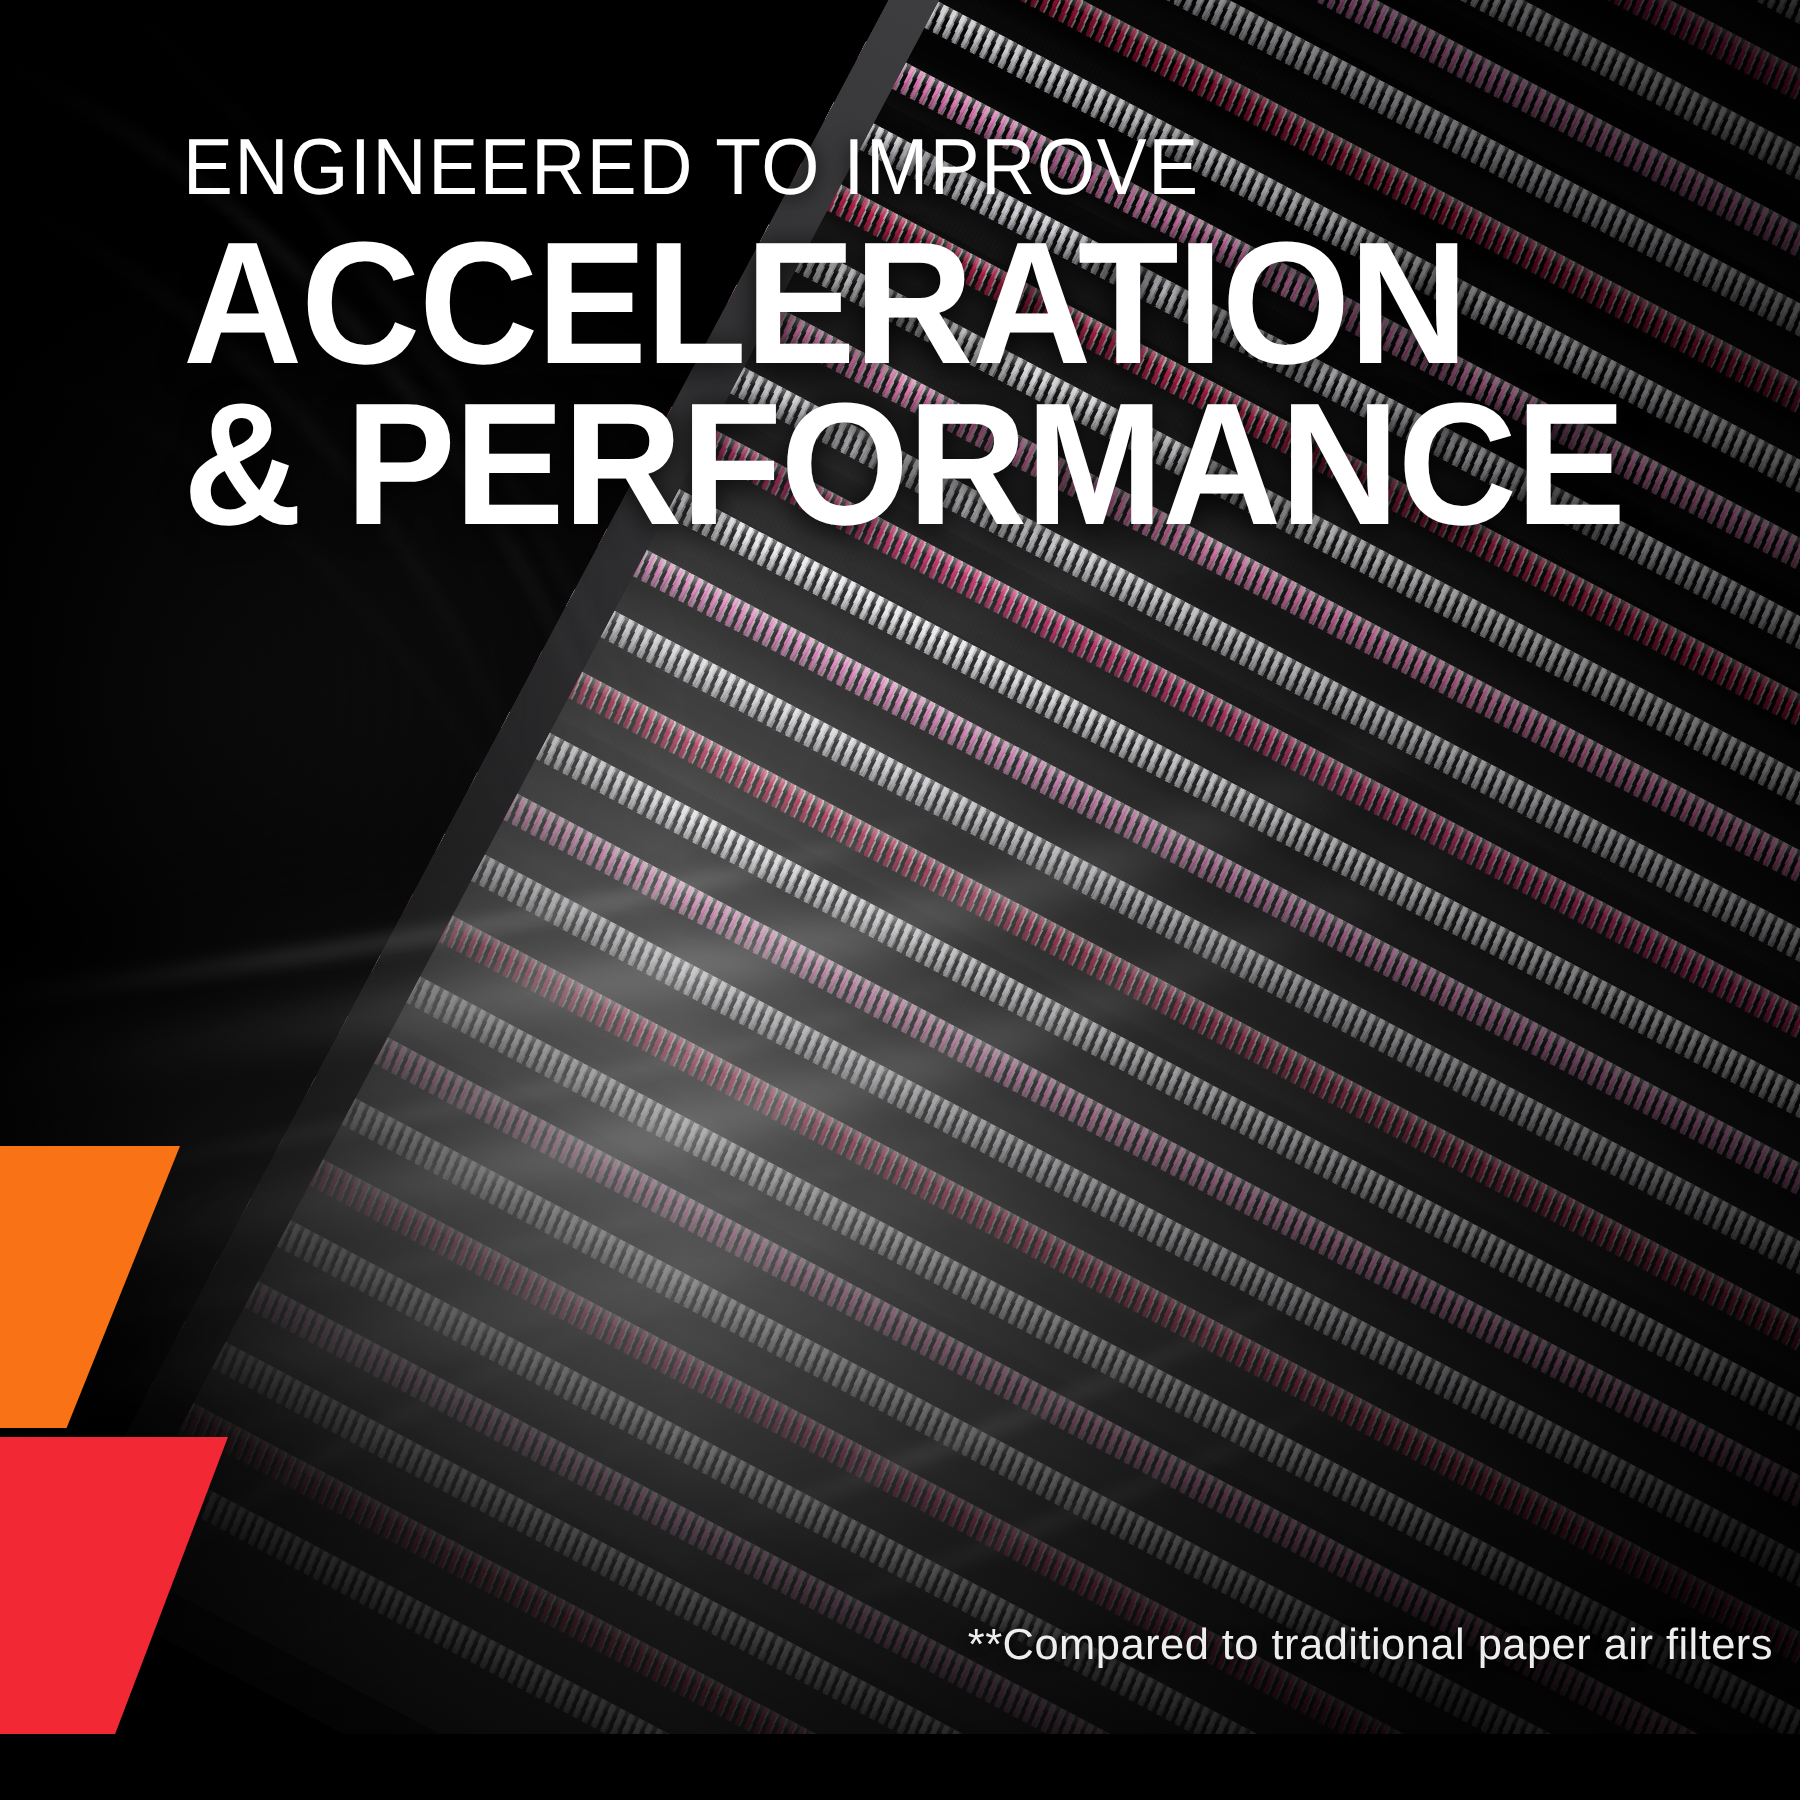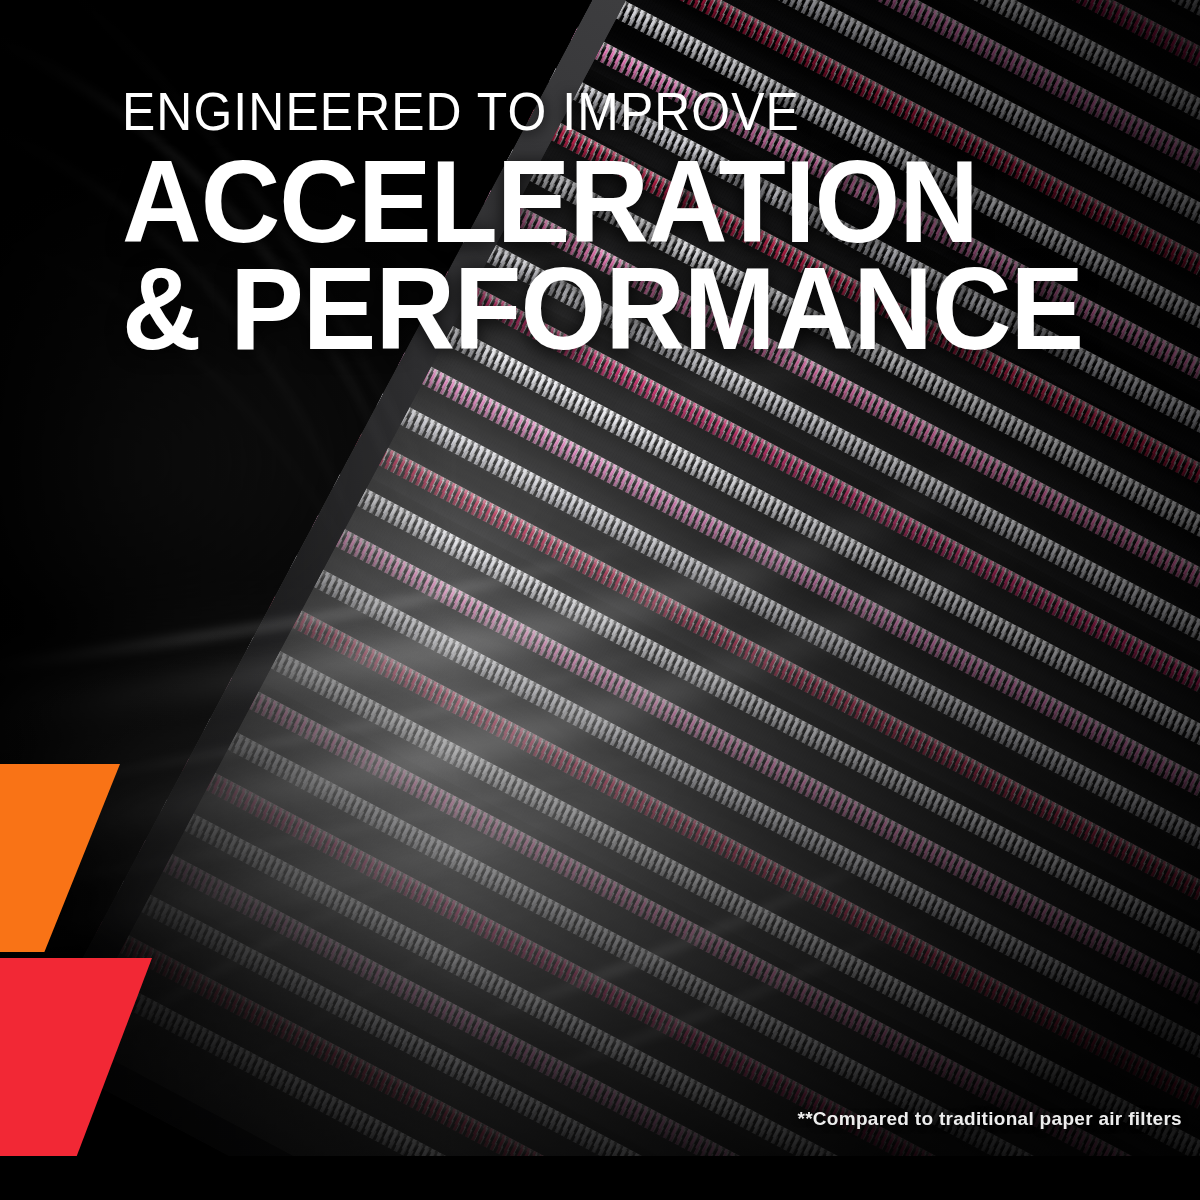--- a/index.html
+++ b/index.html
@@ -125,22 +125,22 @@
   .sub-big{
     font-size:62px; line-height:1.0; font-weight:700; letter-spacing:-.5px;
     color:#fff; transform:scaleX(.94); transform-origin:left center;
     margin-top:4px;
     text-shadow:0 3px 16px rgba(0,0,0,.85);
   }
   .sub-big.last{ font-size:76px; margin-top:2px; white-space:nowrap; }
   .sup{ font-size:.42em; vertical-align:super; letter-spacing:0; }
 
   .footnote{
-    position:absolute; right:18px; bottom:26px; z-index:20;
-    font-size:19px; font-weight:700; letter-spacing:.3px;
+    position:absolute; right:18px; bottom:42px; z-index:20;
+    font-size:29px; font-weight:400; letter-spacing:.3px;
     color:rgba(255,255,255,.93);
     text-shadow:0 1px 7px rgba(0,0,0,.85);
     white-space:nowrap;
   }
 
   
   .chev{ position:absolute; left:0; z-index:22; }
   .chev-orange{
     top:764px; width:120px; height:188px;
     background:#f97316;

